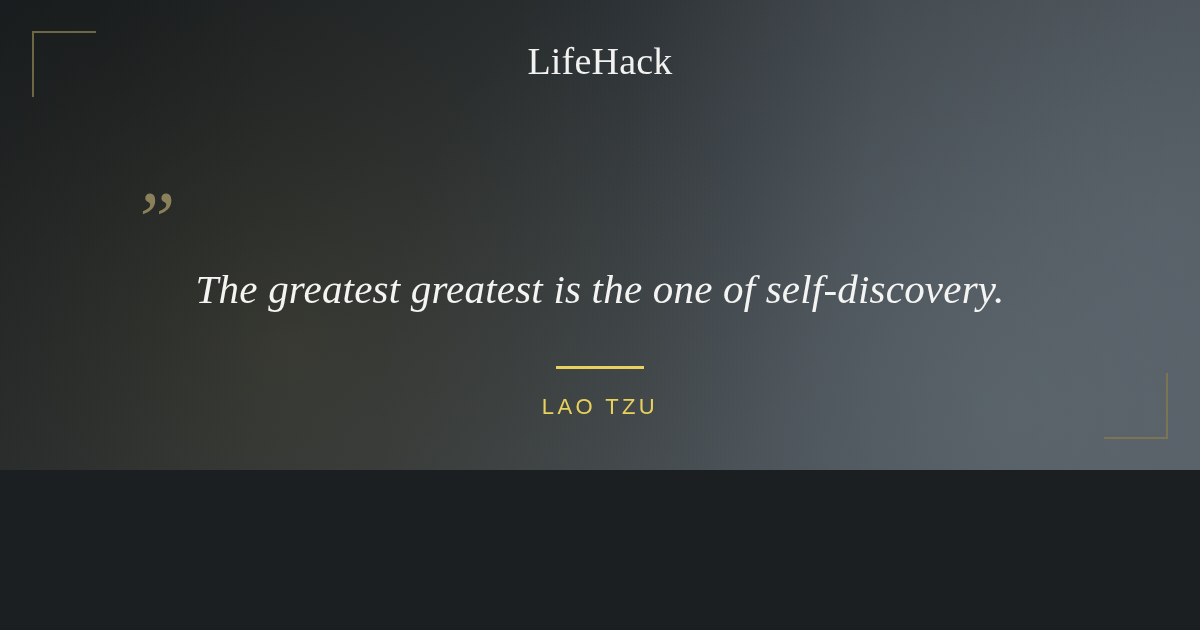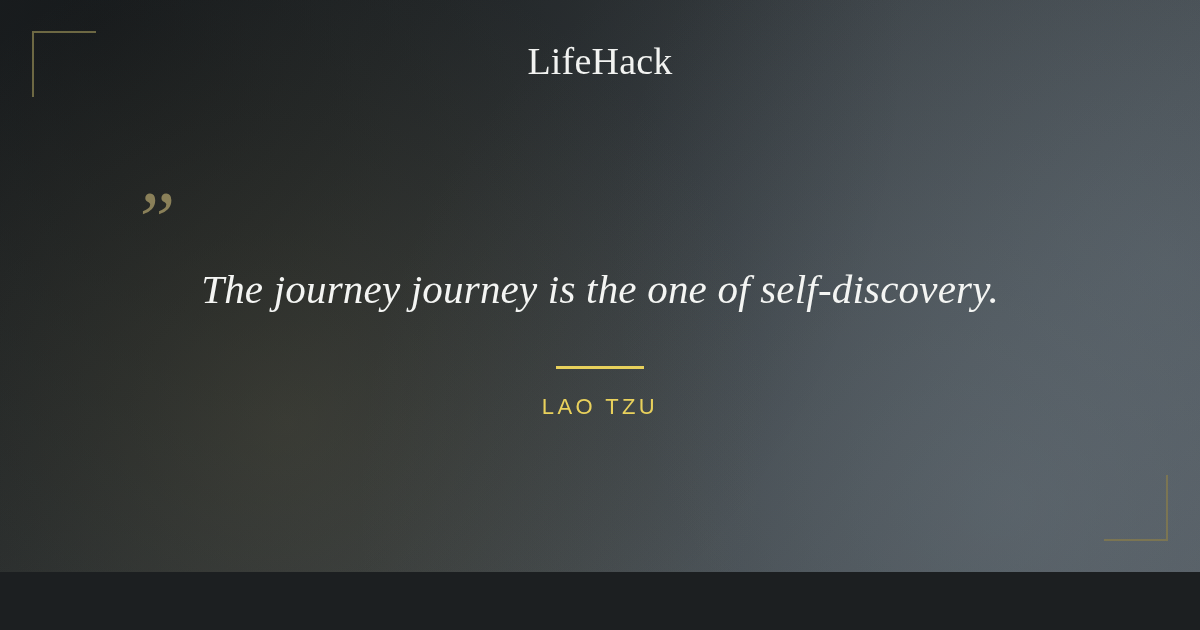--- a/index.html
+++ b/index.html
@@ -4,21 +4,21 @@
 <style>
   html, body {
     margin: 0;
     padding: 0;
     background: #1c1f21;
   }
 
   #card {
     position: relative;
     width: 1200px;
-    height: 572px;
+    height: 470px;
     overflow: hidden;
     font-family: "Liberation Sans", sans-serif;
     background-color: #3e4448;
     background-image:
       
       radial-gradient(circle at 24% 74%, rgba(138,126,78,0.18) 0%, rgba(138,126,78,0.07) 28%, rgba(138,126,78,0) 48%),
       
       radial-gradient(circle at 84% 88%, rgba(126,140,150,0.26) 0%, rgba(126,140,150,0.10) 32%, rgba(126,140,150,0) 58%),
       
       radial-gradient(circle at 97% 46%, rgba(120,134,146,0.20) 0%, rgba(120,134,146,0) 46%),
@@ -115,21 +115,21 @@
 
 <div id="card">
 
   <div class="bracket bracket-tl"></div>
 
   <div id="logo">LifeHack</div>
 
   <div id="quote-mark">”</div>
 
   <div id="quote-block">
-    <p id="quote-text">The journey journey is the one of self-discovery.</p>
+    <p id="quote-text">The greatest greatest is the one of self-discovery.</p>
 
     <div id="divider"></div>
 
     <div id="author">LAO TZU</div>
   </div>
 
   <div class="bracket bracket-br"></div>
 
 </div>
 

